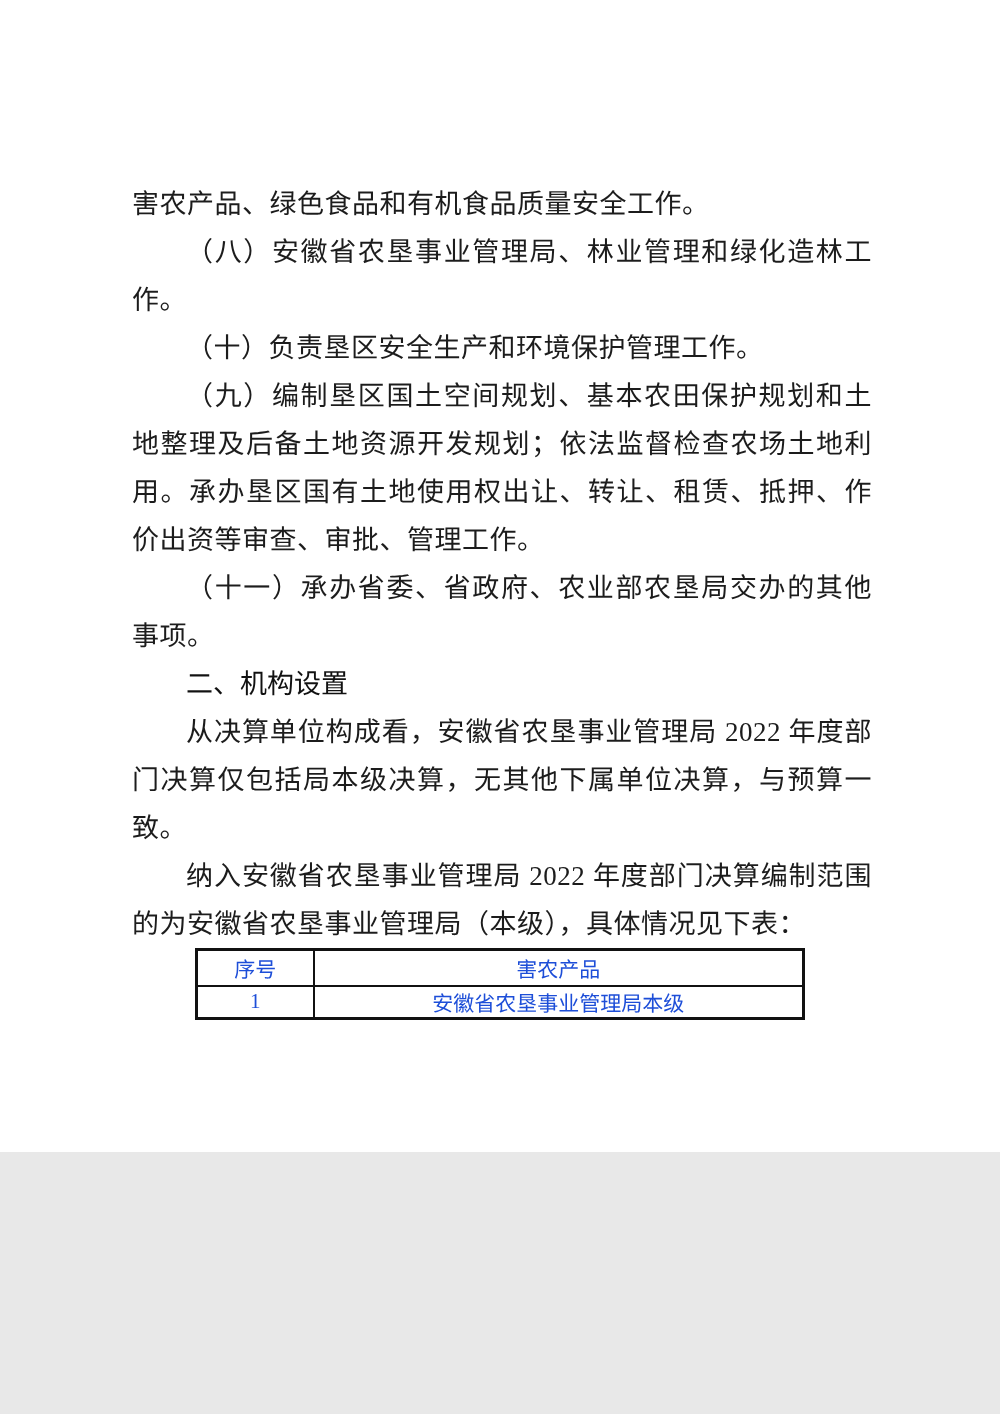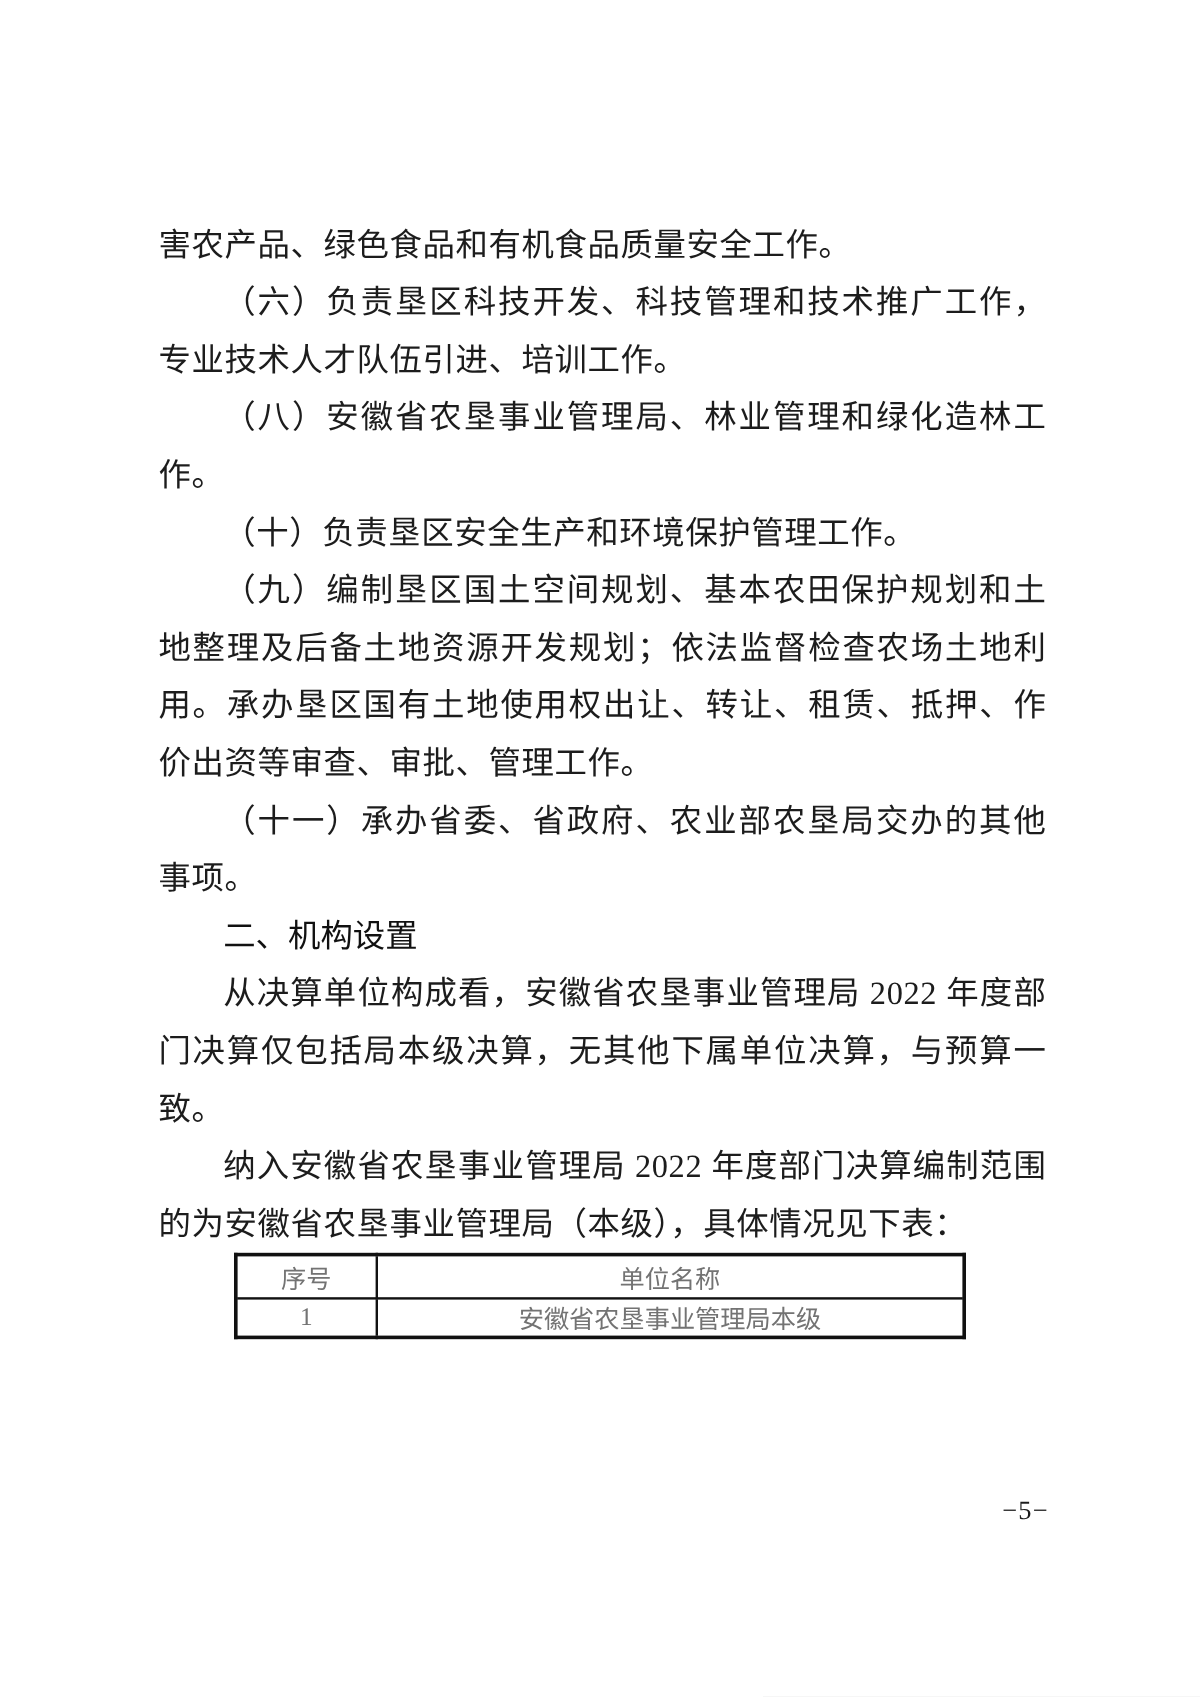--- a/index.html
+++ b/index.html
@@ -1,20 +1,20 @@
 <!DOCTYPE html>
 <html lang="zh-CN"><head>
 <meta charset="utf-8">
 <style>
   * { margin: 0; padding: 0; box-sizing: border-box; }
   html, body { background: #e8e8e8; }
   .page {
     position: relative;
     width: 1000px;
-    height: 1414px;
+    height: 1152px;
     margin: 0 auto;
     background: #ffffff;
     color: #1c1c1c;
     overflow: hidden;
     font-family: "Liberation Serif", "DejaVu Serif", serif;
   }
   .content {
     position: absolute;
     left: 132px;
     top: 180px;
@@ -45,21 +45,21 @@
     margin-top: 0px;
     width: 607px;
     table-layout: fixed;
   }
   table.units-table th, table.units-table td {
     border: 2px solid #111111;
     font-weight: normal;
     font-size: 21px;
     text-align: center;
     vertical-align: middle;
-    color: #737373;
+    color: #1d4ed8;
     padding: 0;
   }
   table.units-table { border: 3px solid #111111; }
   table.units-table tr.header-row th { height: 36px; }
   table.units-table tr.data-row td { height: 33px; }
   col.col-serial { width: 117px; }
   col.col-name  { width: 490px; }
   .page-number {
     position: absolute;
     top: 1246px;
@@ -70,40 +70,39 @@
     font-family: "Liberation Serif", "DejaVu Serif", serif;
   }
 </style>
 </head>
 <body>
 
 <div class="page">
   <div class="content">
 
     <p class="para no-indent">害农产品、绿色食品和有机食品质量安全工作。</p>
-    <p class="para">（六）负责垦区科技开发、科技管理和技术推广工作，专业技术人才队伍引进、培训工作。</p>
     <p class="para">（八）安徽省农垦事业管理局、林业管理和绿化造林工作。</p>
     <p class="para">（十）负责垦区安全生产和环境保护管理工作。</p>
     <p class="para">（九）编制垦区国土空间规划、基本农田保护规划和土地整理及后备土地资源开发规划；依法监督检查农场土地利用。承办垦区国有土地使用权出让、转让、租赁、抵押、作价出资等审查、审批、管理工作。</p>
     <p class="para">（十一）承办省委、省政府、农业部农垦局交办的其他事项。</p>
 
     <h2 class="section-heading">二、机构设置</h2>
 
     <p class="para">从决算单位构成看，安徽省农垦事业管理局 2022 年度部门决算仅包括局本级决算，无其他下属单位决算，与预算一致。</p>
     <p class="para">纳入安徽省农垦事业管理局 2022 年度部门决算编制范围的为安徽省农垦事业管理局（本级），具体情况见下表：</p>
 
     <table class="units-table">
       <colgroup>
         <col class="col-serial">
         <col class="col-name">
       </colgroup>
       <tbody>
           <tr class="header-row">
         <th>序号</th>
-        <th>单位名称</th>
+        <th>害农产品</th>
       </tr>
       <tr class="data-row">
         <td>1</td>
         <td>安徽省农垦事业管理局本级</td>
       </tr>
     </tbody>
       </table>
 
   </div>
 

